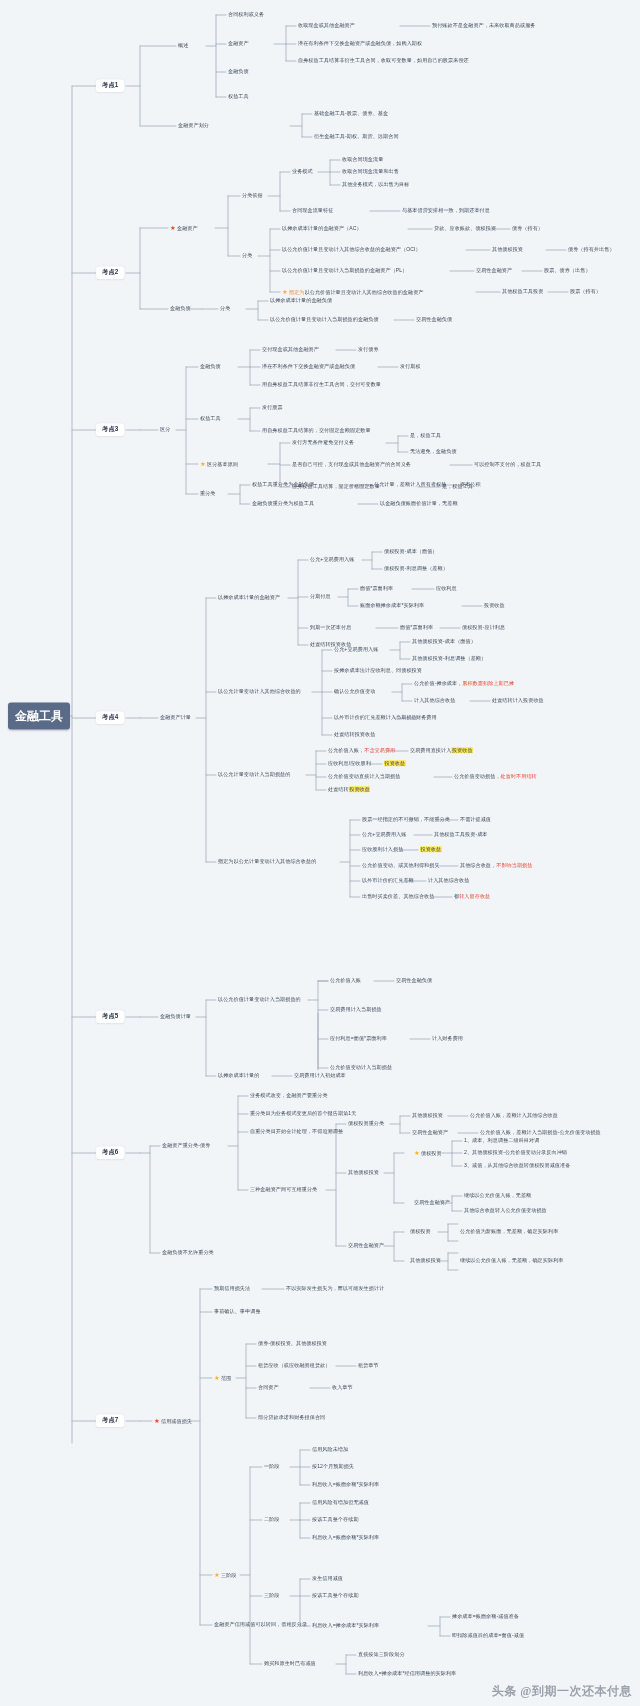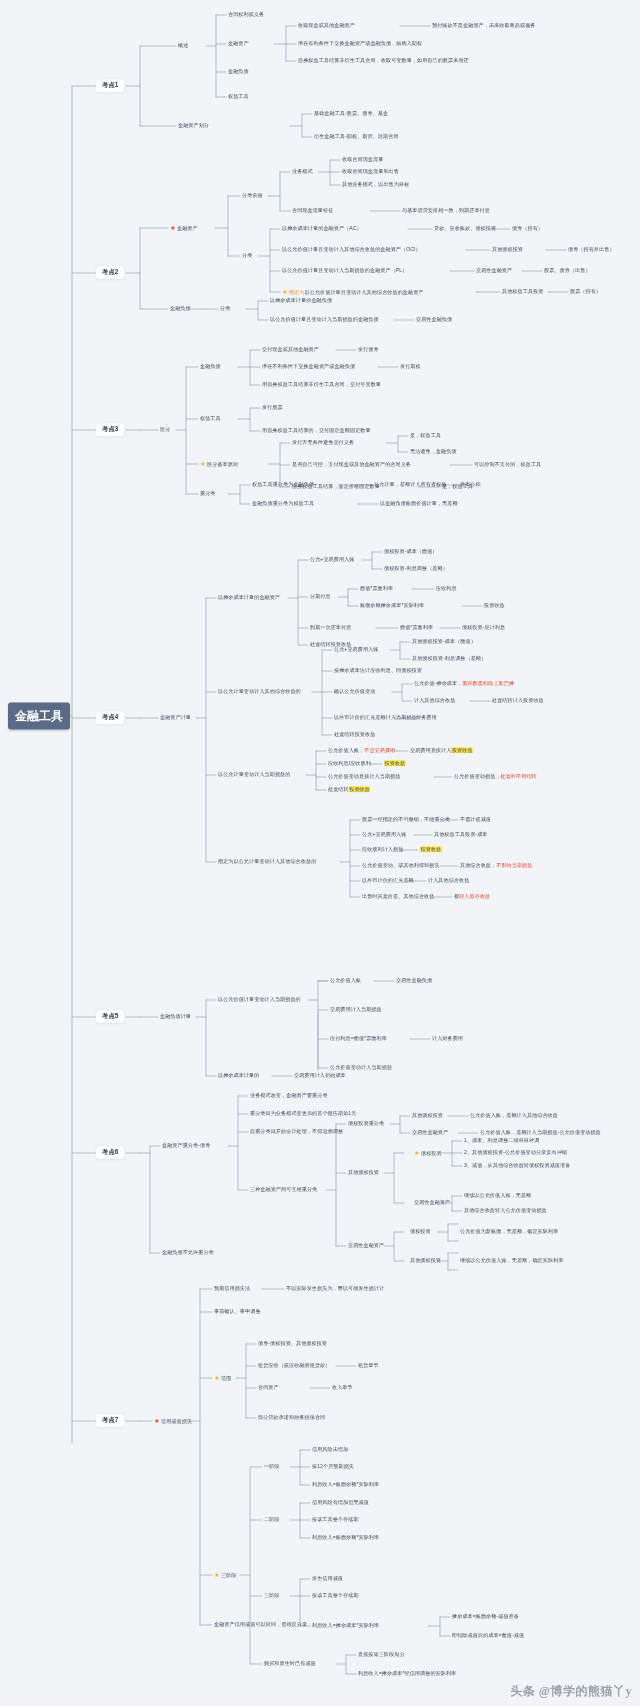--- a/index.html
+++ b/index.html
@@ -587,14 +587,14 @@
   <div class="node" style="left:312px;top:1579px;">发生信用减值</div>
   <div class="node" style="left:312px;top:1596px;">按该工具整个存续期</div>
   <div class="node" style="left:312px;top:1626px;">利息收入=摊余成本*实际利率</div>
   <div class="node" style="left:452px;top:1617px;">摊余成本=账面余额-减值准备</div>
   <div class="node" style="left:452px;top:1636px;">即扣除减值后的成本=面值-减值</div>
   <div class="node" style="left:264px;top:1664px;">购买和原生时已有减值</div>
   <div class="node" style="left:358px;top:1655px;">直接按第三阶段划分</div>
   <div class="node" style="left:358px;top:1674px;">利息收入=摊余成本*经信用调整的实际利率</div>
   <div class="node" style="left:214px;top:1625px;">金融资产信用减值可以转回，借相反分录</div>
 
-  <div class="watermark">头条 @博学的熊猫丫y</div>
+  <div class="watermark">头条 @到期一次还本付息</div>
 </div>
 
 </body></html>

